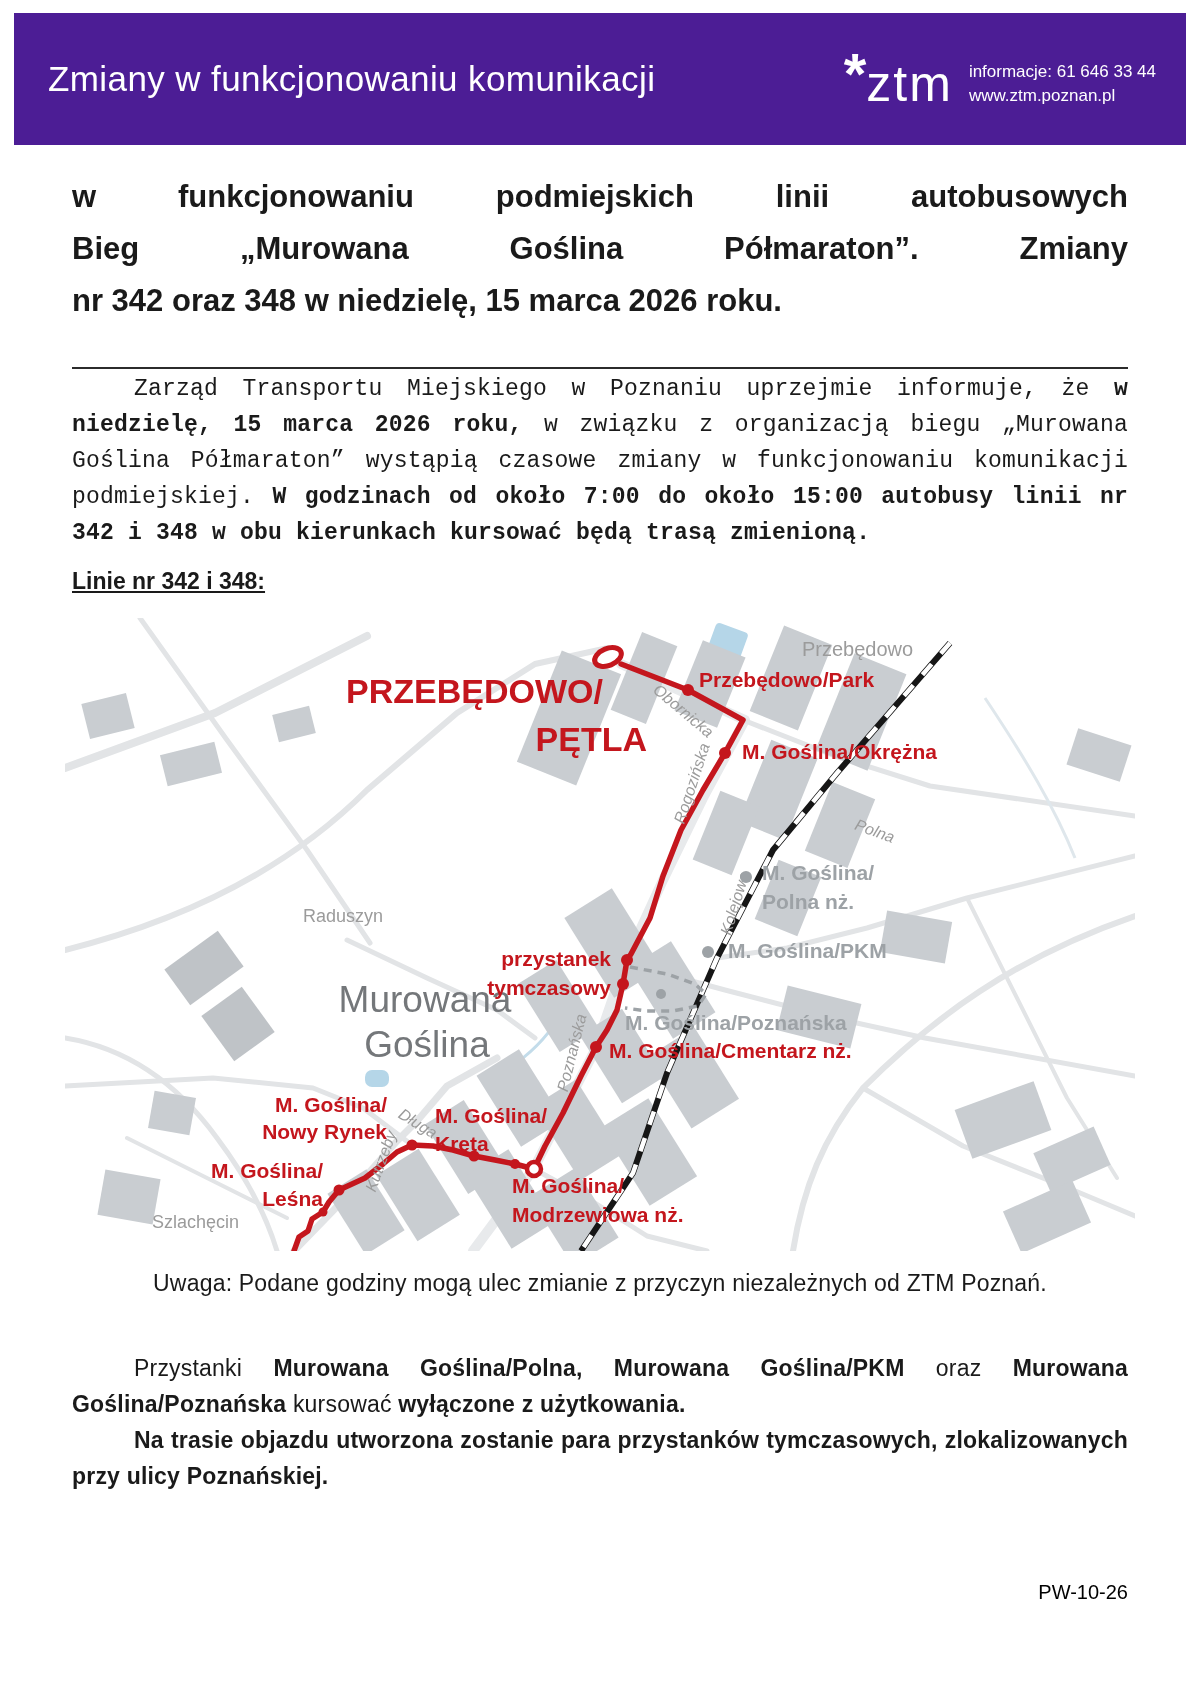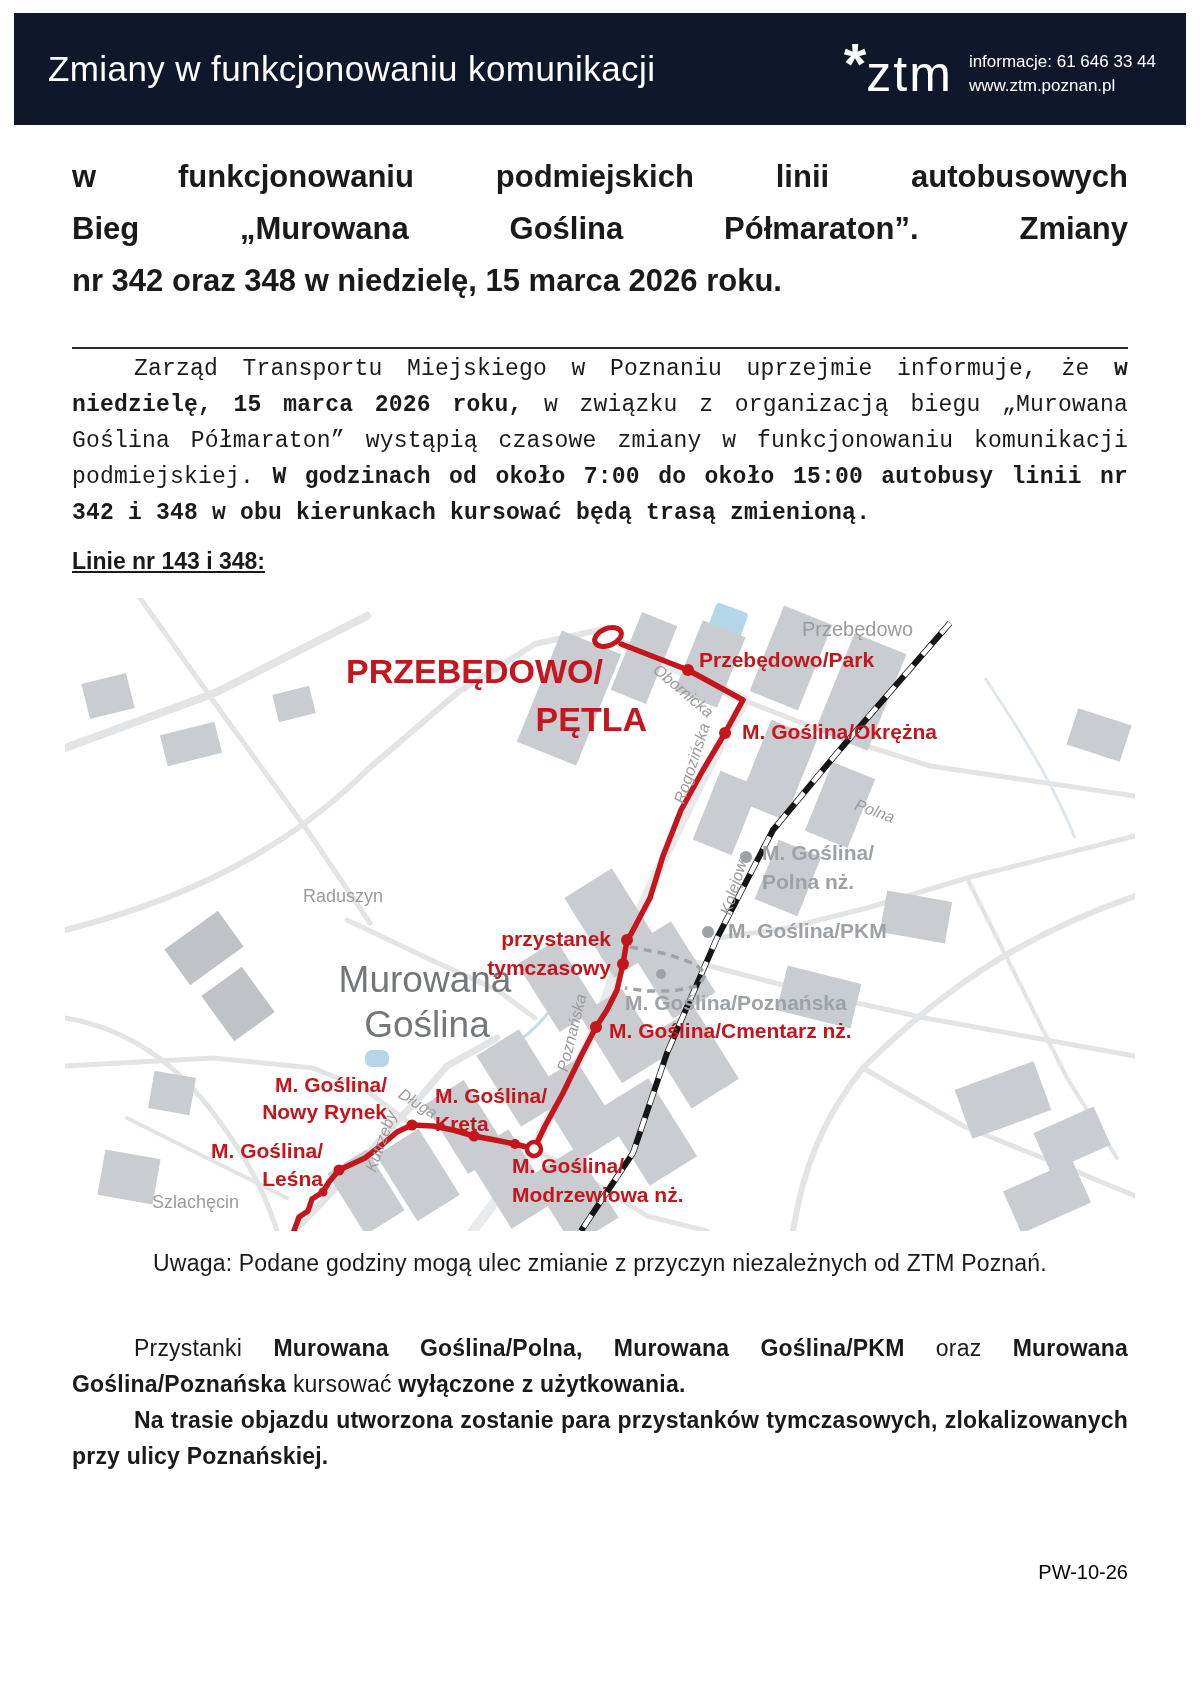--- a/index.html
+++ b/index.html
@@ -3,21 +3,21 @@
 <meta charset="utf-8">
 <style>
   html,body{margin:0;padding:0;}
   body{
     width:1200px;height:1697px;background:#fff;color:#1a1a1a;
     font-family:"Liberation Sans",sans-serif;overflow:hidden;
   }
   .page{position:relative;width:1200px;height:1697px;}
   
   .topbar{
-    margin:13px 14px 0;height:112px;background:#0f172a;
+    margin:13px 14px 0;height:132px;background:#4c1d95;
     display:flex;align-items:center;justify-content:space-between;
     padding:0 30px 0 34px;box-sizing:border-box;
   }
   .topbar-title{color:#fff;font-size:35px;letter-spacing:.4px;}
   .topbar-right{display:flex;align-items:center;gap:16px;}
   .logo{color:#fff;display:flex;align-items:flex-start;line-height:1;}
   .logo-star{font-size:58px;font-weight:bold;line-height:.85;}
   .logo-ztm{font-size:50px;font-weight:400;letter-spacing:2px;margin-top:10px;}
   .contact{color:#fff;font-size:17px;line-height:24px;margin-top:10px;}
   
@@ -68,21 +68,21 @@
     <h1 class="doc-title">
         <div class="line">w funkcjonowaniu podmiejskich linii autobusowych</div>
         <div class="line">Bieg „Murowana Goślina Półmaraton”. Zmiany</div>
         <div class="line">nr 342 oraz 348 w niedzielę, 15 marca 2026 roku.</div>
       </h1>
 
     <hr class="rule">
 
     <p class="body-par indent mt-p1"><span>Zarząd Transportu Miejskiego w Poznaniu uprzejmie informuje, że </span><b>w niedzielę, 15 marca 2026 roku,</b><span> w związku z organizacją biegu „Murowana Goślina Półmaraton” wystąpią czasowe zmiany w funkcjonowaniu komunikacji podmiejskiej.  </span><b>W godzinach od około 7:00 do około 15:00 autobusy linii nr 342 i 348 w obu kierunkach kursować będą trasą zmienioną.</b></p>
 
-    <p class="lines-heading"><span>Linie nr 143 i 348:</span></p>
+    <p class="lines-heading"><span>Linie nr 342 i 348:</span></p>
 
 
     <figure class="map-fig">
       <svg viewBox="0 0 1070 633" role="img">
 
         <g fill="none" stroke-linecap="round" stroke-linejoin="round" stroke="#e2e4e6">
           <path d="M 0 150 L 150 95 L 302 18" stroke-width="8"></path>
           <path d="M 75 0 L 162 122 L 242 232 L 305 325" stroke-width="5"></path>
           <path d="M 0 332 C 120 302 222 252 302 172 L 392 95 L 470 46 L 543 30" stroke-width="6"></path>
           <path d="M 556 46 L 680 102 L 638 180 L 598 262 L 560 345 L 530 432 L 468 552 L 408 633" stroke="#e8eaec" stroke-width="10"></path>

